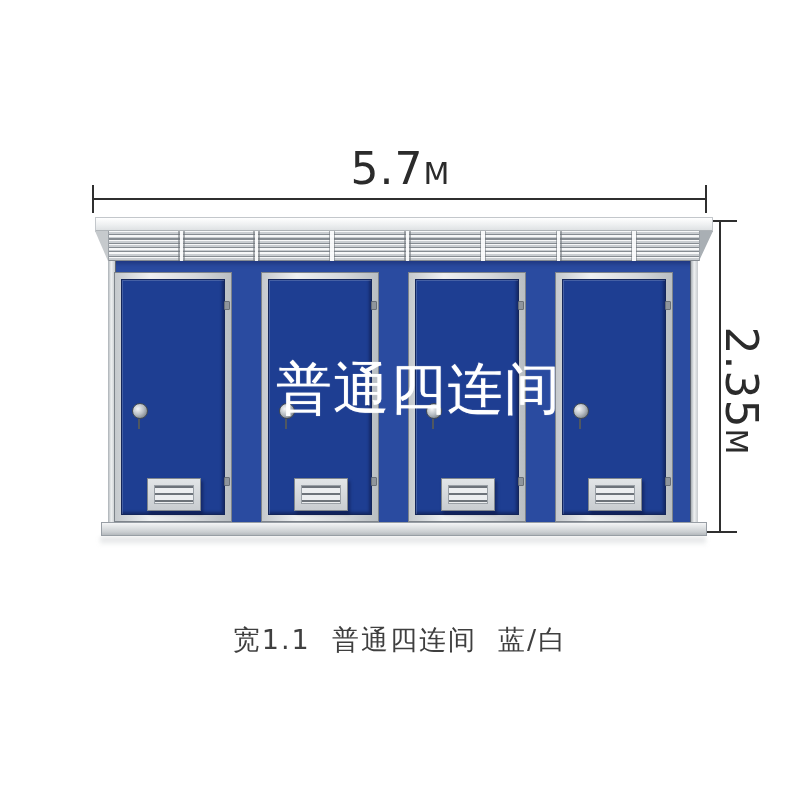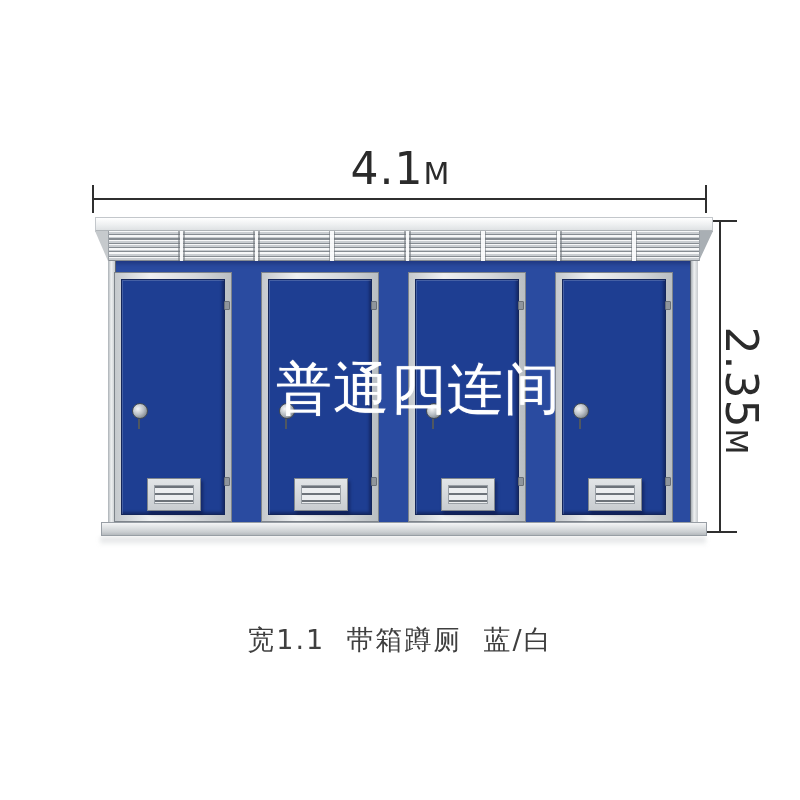--- a/index.html
+++ b/index.html
@@ -133,21 +133,21 @@
     position:absolute;left:0;top:622px;width:100%;text-align:center;
     font-size:27px;color:var(--caption-color,#3f3f3f);letter-spacing:2px;font-weight:500;
     white-space:pre;
   }
 </style>
 </head>
 <body>
 
 <div class="stage">
 
-  <div class="dim-label-top"><span>4.1</span><span class="unit">M</span></div>
+  <div class="dim-label-top"><span>5.7</span><span class="unit">M</span></div>
   <div class="dim-line hline"></div>
   <div class="dim-line tick-v l"></div>
   <div class="dim-line tick-v r"></div>
 
   <div class="dim-line vline"></div>
   <div class="dim-line tick-h t"></div>
   <div class="dim-line tick-h b"></div>
   <div class="dim-label-right">
     <span class="rot"><span>2.35</span><span class="unit">M</span></span>
   </div>
@@ -208,15 +208,15 @@
     <div class="hinge top"></div>
     <div class="hinge bottom"></div>
   </div>
 </div>
   </div>
 
   <div class="sill"></div>
   <div class="ground-shadow"></div>
 
   <div class="overlay-title">普通四连间</div>
-  <div class="caption">宽1.1  带箱蹲厕  蓝/白</div>
+  <div class="caption">宽1.1  普通四连间  蓝/白</div>
 
 </div>
 
 </body></html>

